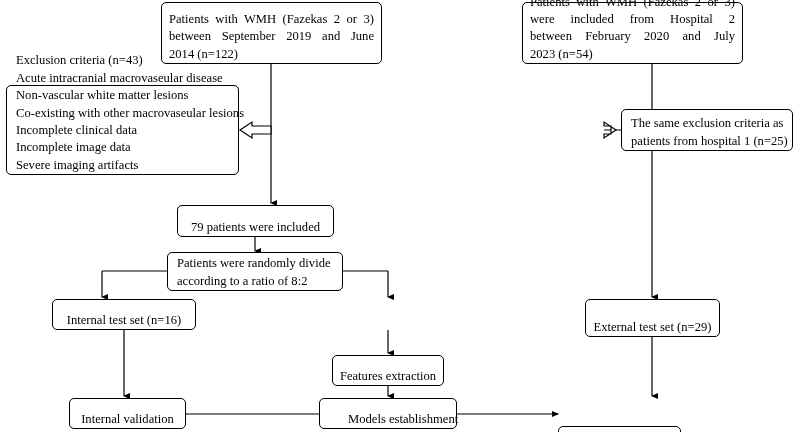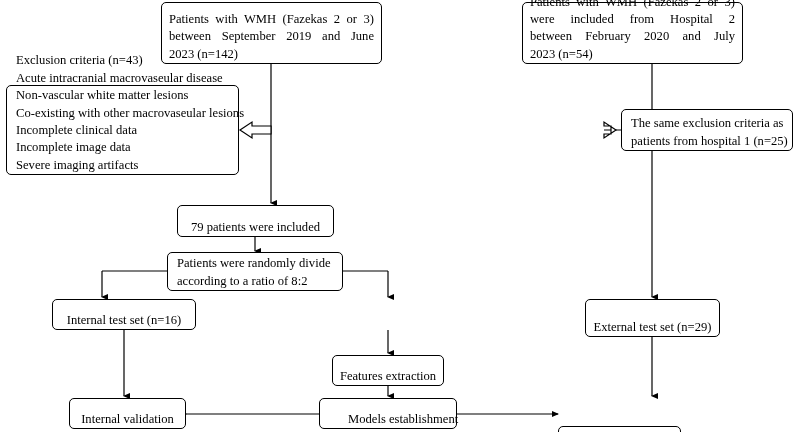--- a/index.html
+++ b/index.html
@@ -121,21 +121,21 @@
 
     <g>
       <path d="M604,126 L604,122 L616,130 L604,138 L604,134 L611,134 L611,126 Z" fill="#ffffff" stroke="#000000" stroke-width="1.2" stroke-linejoin="miter"></path>
     </g>
   </svg>
 
   <div class="node just" style="left:161px; top:2px; width:221px; height:62px;">
     <div class="inner">
       <span class="jline">Patients with WMH (Fazekas 2 or 3)</span>
       <span class="jline">between September 2019 and June</span>
-      <span class="jlast">2023  (n=142)</span>
+      <span class="jlast">2014  (n=122)</span>
     </div>
   </div>
 
   <div class="node just" style="left:522px; top:2px; width:221px; height:62px;">
     <div class="inner">
       <span class="jline">Patients with WMH (Fazekas 2 or 3)</span>
       <span class="jline">were included from Hospital 2</span>
       <span class="jline">between February 2020 and July</span>
       <span class="jlast">2023 (n=54)</span>
     </div>

